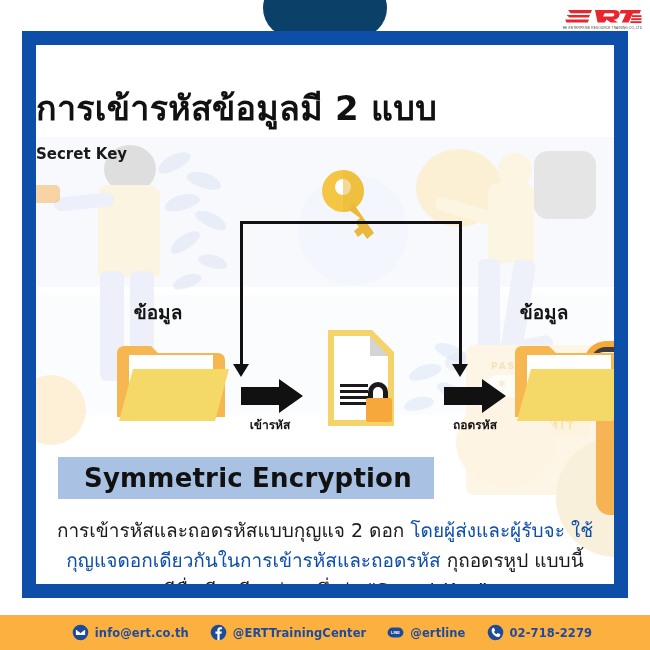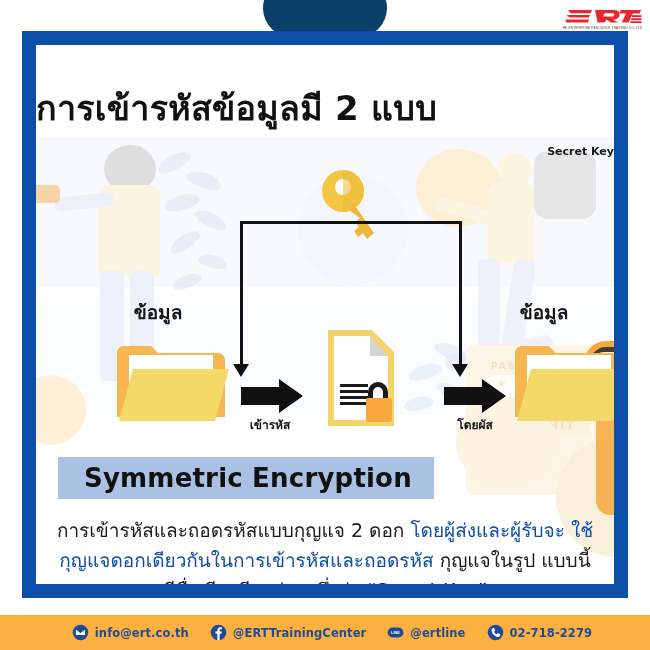--- a/index.html
+++ b/index.html
@@ -72,22 +72,22 @@
 
   
   .content{position:absolute;inset:0;z-index:2;}
 
   .title{
     position:absolute;left:0;right:0;top:36px;
     font-size:34px;font-weight:bold;color:#111111;letter-spacing:.3px;
   }
 
   .sk-label{
-    position:absolute;left:0;width:578px;top:100px;text-align:right;
-    font-size:11px;font-weight:bold;color:#1a1a1a;
+    position:absolute;left:0;width:578px;top:100px;text-align:left;
+    font-size:15px;font-weight:bold;color:#1a1a1a;
   }
   .key-icon{position:absolute;left:283px;top:122px;width:60px;height:80px;}
 
   .bracket{position:absolute;z-index:2;}
   .b-h{left:204px;top:176px;width:222px;height:3px;background:#111;}
   .b-vl{left:204px;top:176px;width:3px;height:145px;background:#111;}
   .b-vr{left:423px;top:176px;width:3px;height:145px;background:#111;}
   .arrowhead{width:0;height:0;border-left:8px solid transparent;border-right:8px solid transparent;border-top:13px solid #111;position:absolute;}
   .ah-l{left:197px;top:319px;}
   .ah-r{left:416px;top:319px;}
@@ -293,29 +293,29 @@
           </svg>
         </div>
 
         <div class="bigarrow right">
           <svg width="62" height="36" viewBox="0 0 62 36">
             <path d="M0 9 L38 9 L38 1 L62 18 L38 35 L38 27 L0 27 Z" fill="#111111"></path>
           </svg>
         </div>
 
         <div class="lbl-encrypt">เข้ารหัส</div>
-        <div class="lbl-decrypt">โดยผัส</div>
+        <div class="lbl-decrypt">ถอดรหัส</div>
 
         <div class="banner">
           <span class="banner-text">Symmetric Encryption</span>
         </div>
 
         <div class="para">
           <span>การเข้ารหัสและถอดรหัสแบบกุญแจ 2 ดอก </span><span class="blue">โดยผู้ส่งและผู้รับจะ</span>
-          <span class="blue">ใช้กุญแจดอกเดียวกันในการเข้ารหัสและถอดรหัส </span><span>กุญแจในรูป</span>
+          <span class="blue">ใช้กุญแจดอกเดียวกันในการเข้ารหัสและถอดรหัส </span><span>กุถอดรหูป</span>
           <span>แบบนี้มีชื่อเรียกอีกอย่างหนึ่งว่า “Secret Key”</span>
         </div>
 
       </div>
     </div>
   </div>
 
   <div class="footer">
 
 

